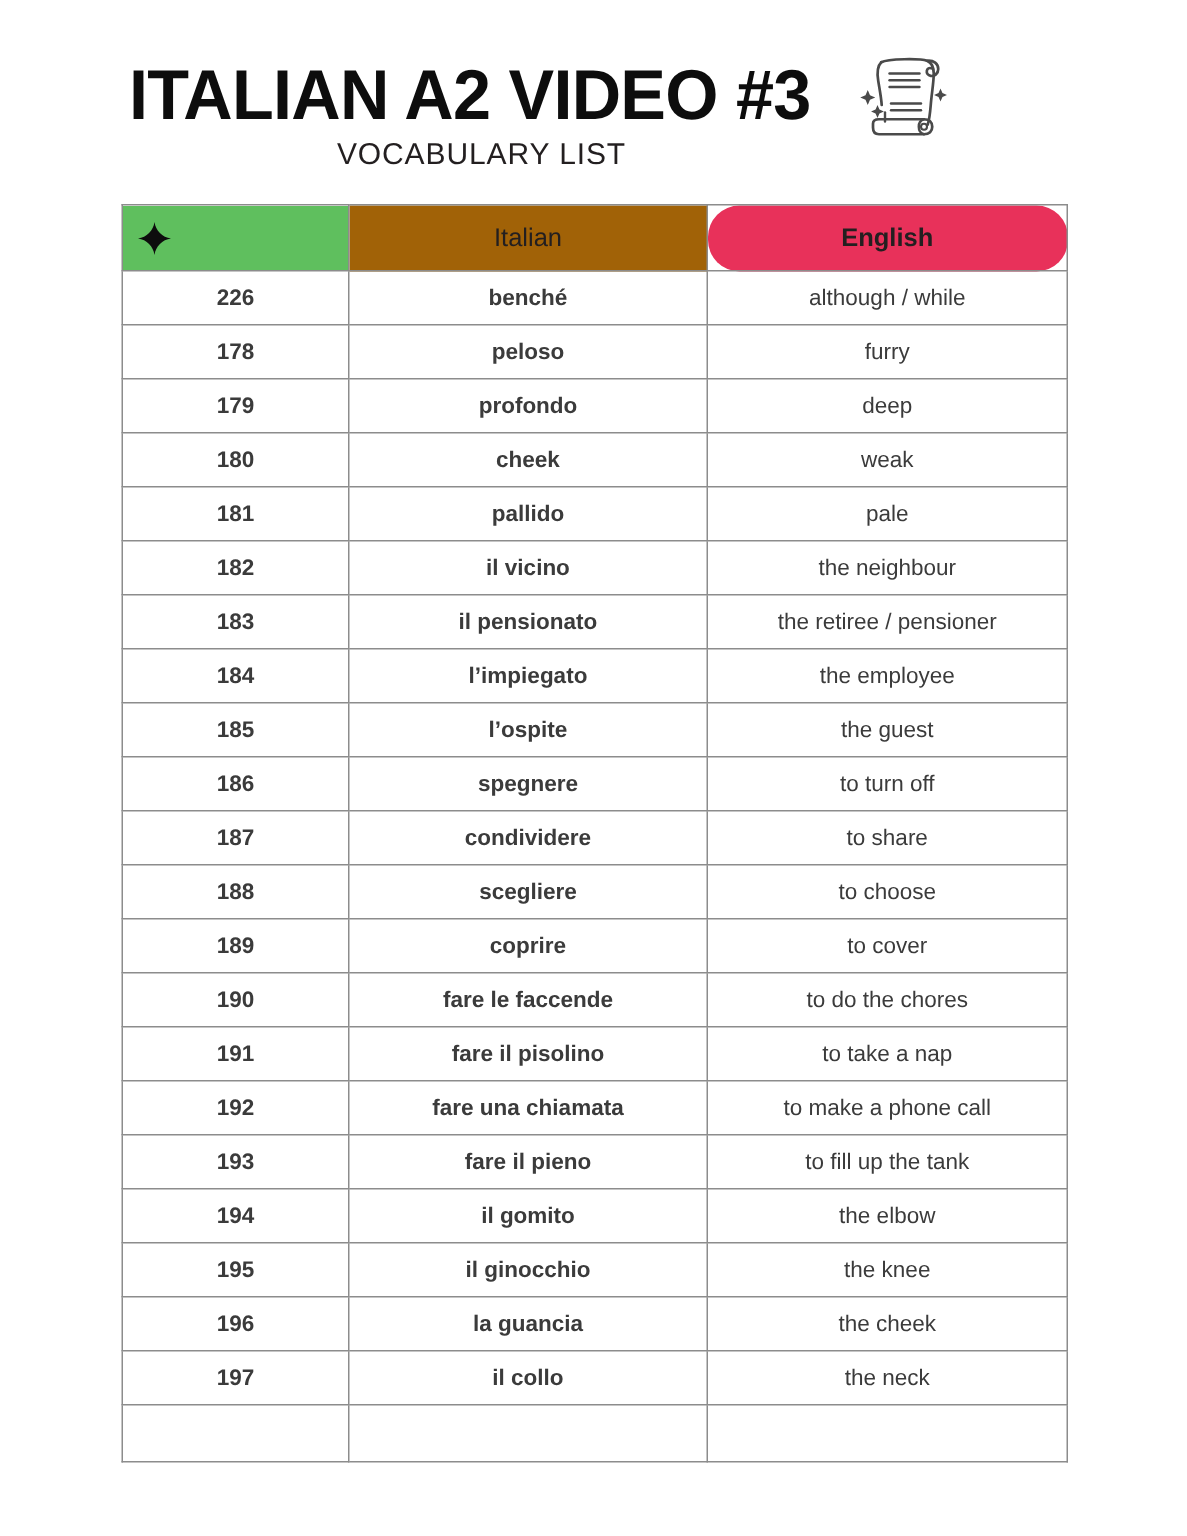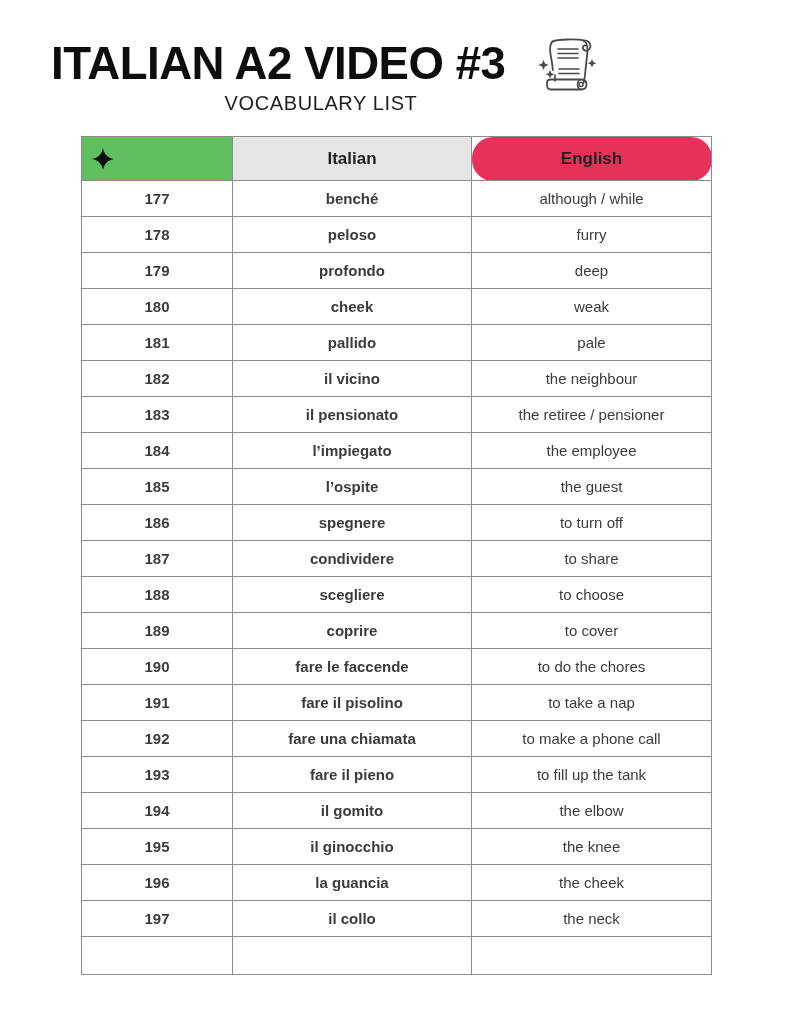--- a/index.html
+++ b/index.html
@@ -32,23 +32,22 @@
     height: 128px;
   }
 
   .title-row {
     position: absolute;
     left: 0;
     top: 30px;
     width: 712px;
     display: flex;
     align-items: center;
-    justify-content: flex-start;
+    justify-content: center;
     gap: 22px;
-    padding-left: 44px;
   }
 
   .page-title {
     font-family: "Liberation Sans Narrow", "Liberation Sans", "DejaVu Sans", sans-serif;
     font-size: 47px;
     font-weight: 700;
     letter-spacing: -0.5px;
     line-height: 1;
     color: #0d0d0d;
     white-space: nowrap;
@@ -115,23 +114,23 @@
     position: absolute;
     left: 10px;
     top: 50%;
     transform: translateY(-50%);
     width: 22px;
     height: 22px;
     display: block;
   }
 
   th.h-ita {
-    background: #e5e5e5;
+    background: #a16207;
     font-size: 17px;
-    font-weight: 700;
+    font-weight: 400;
     color: #231f20;
   }
 
   th.h-eng {
     background: #e8315a;
     font-size: 17px;
     font-weight: 700;
     color: #231f20;
     border-radius: 21px;
   }
@@ -208,21 +207,21 @@
             <svg class="star-icon" viewBox="0 0 24 24" xmlns="http://www.w3.org/2000/svg">
               <path d="M12 0 C12.9 6.4 17.6 11.1 24 12 C17.6 12.9 12.9 17.6 12 24 C11.1 17.6 6.4 12.9 0 12 C6.4 11.1 11.1 6.4 12 0 Z" fill="#0d0d0d"></path>
             </svg>
           </th>
           <th class="h-ita">Italian</th>
           <th class="h-eng">English</th>
         </tr>
       </thead>
       <tbody id="vocab-body">
           <tr>
-            <td class="t-num">177</td>
+            <td class="t-num">226</td>
             <td class="t-ita">benché</td>
             <td class="t-eng">although / while</td>
           </tr>
           <tr>
             <td class="t-num">178</td>
             <td class="t-ita">peloso</td>
             <td class="t-eng">furry</td>
           </tr>
           <tr>
             <td class="t-num">179</td>

